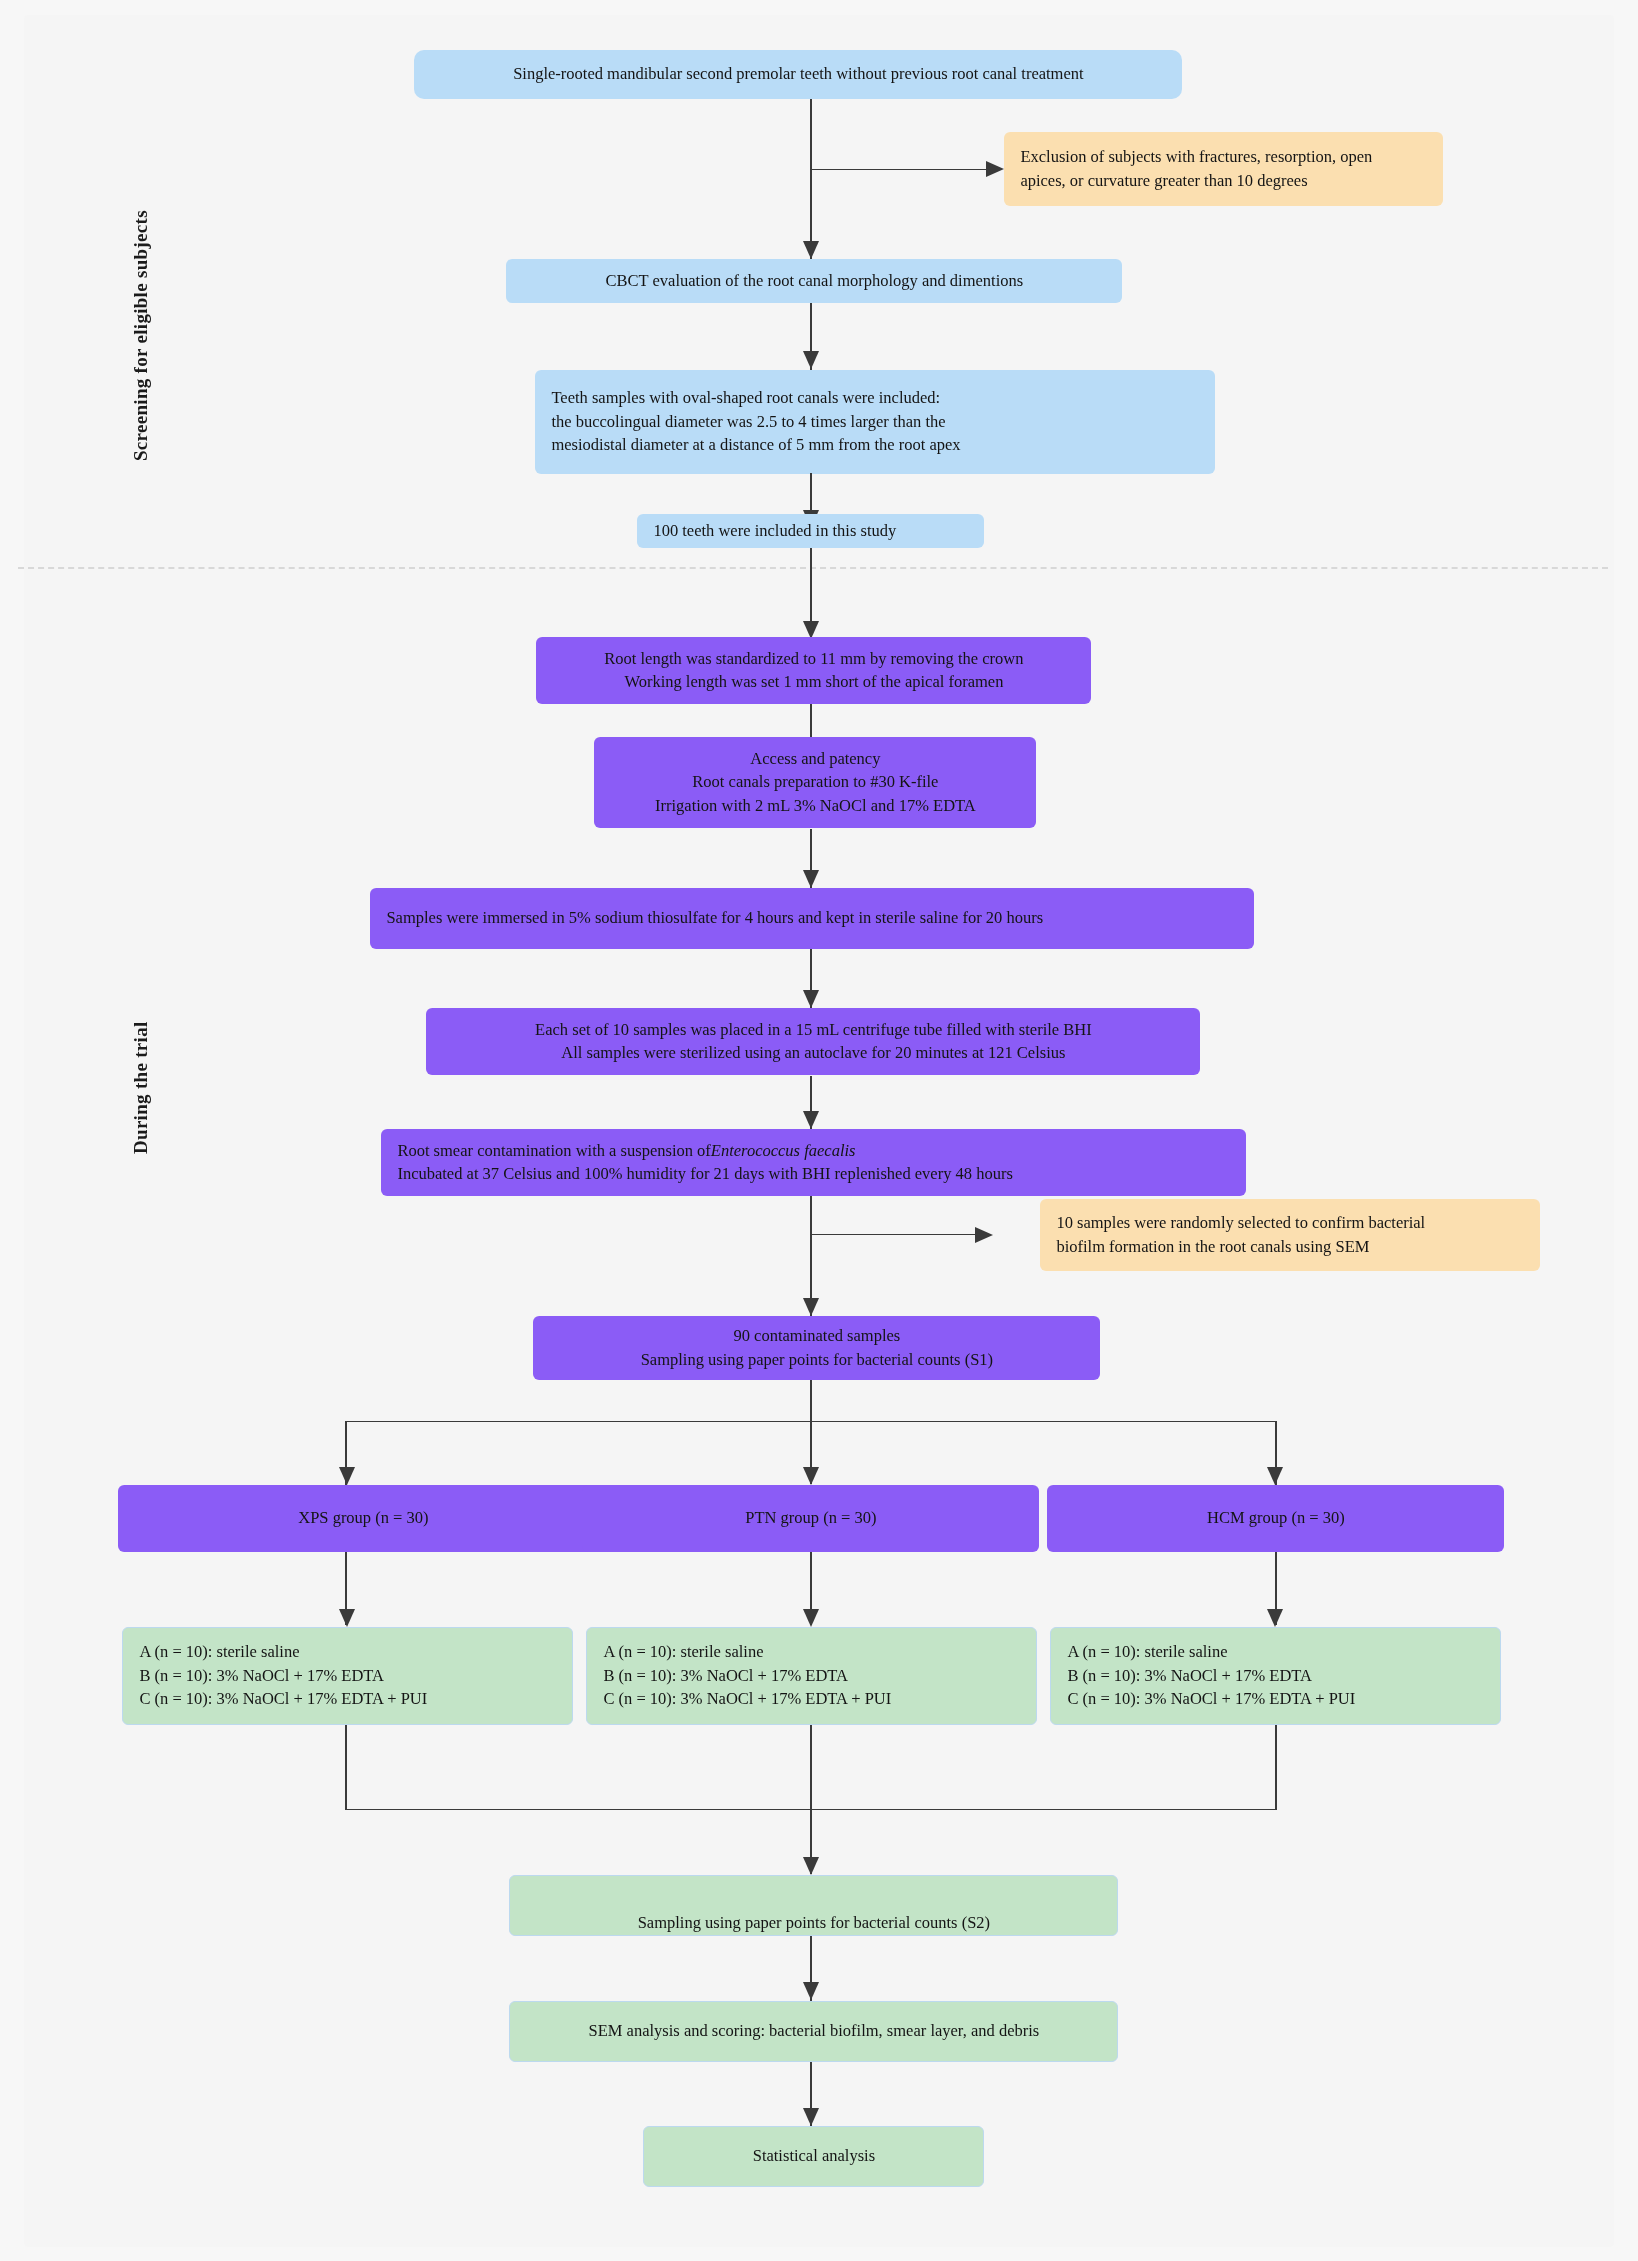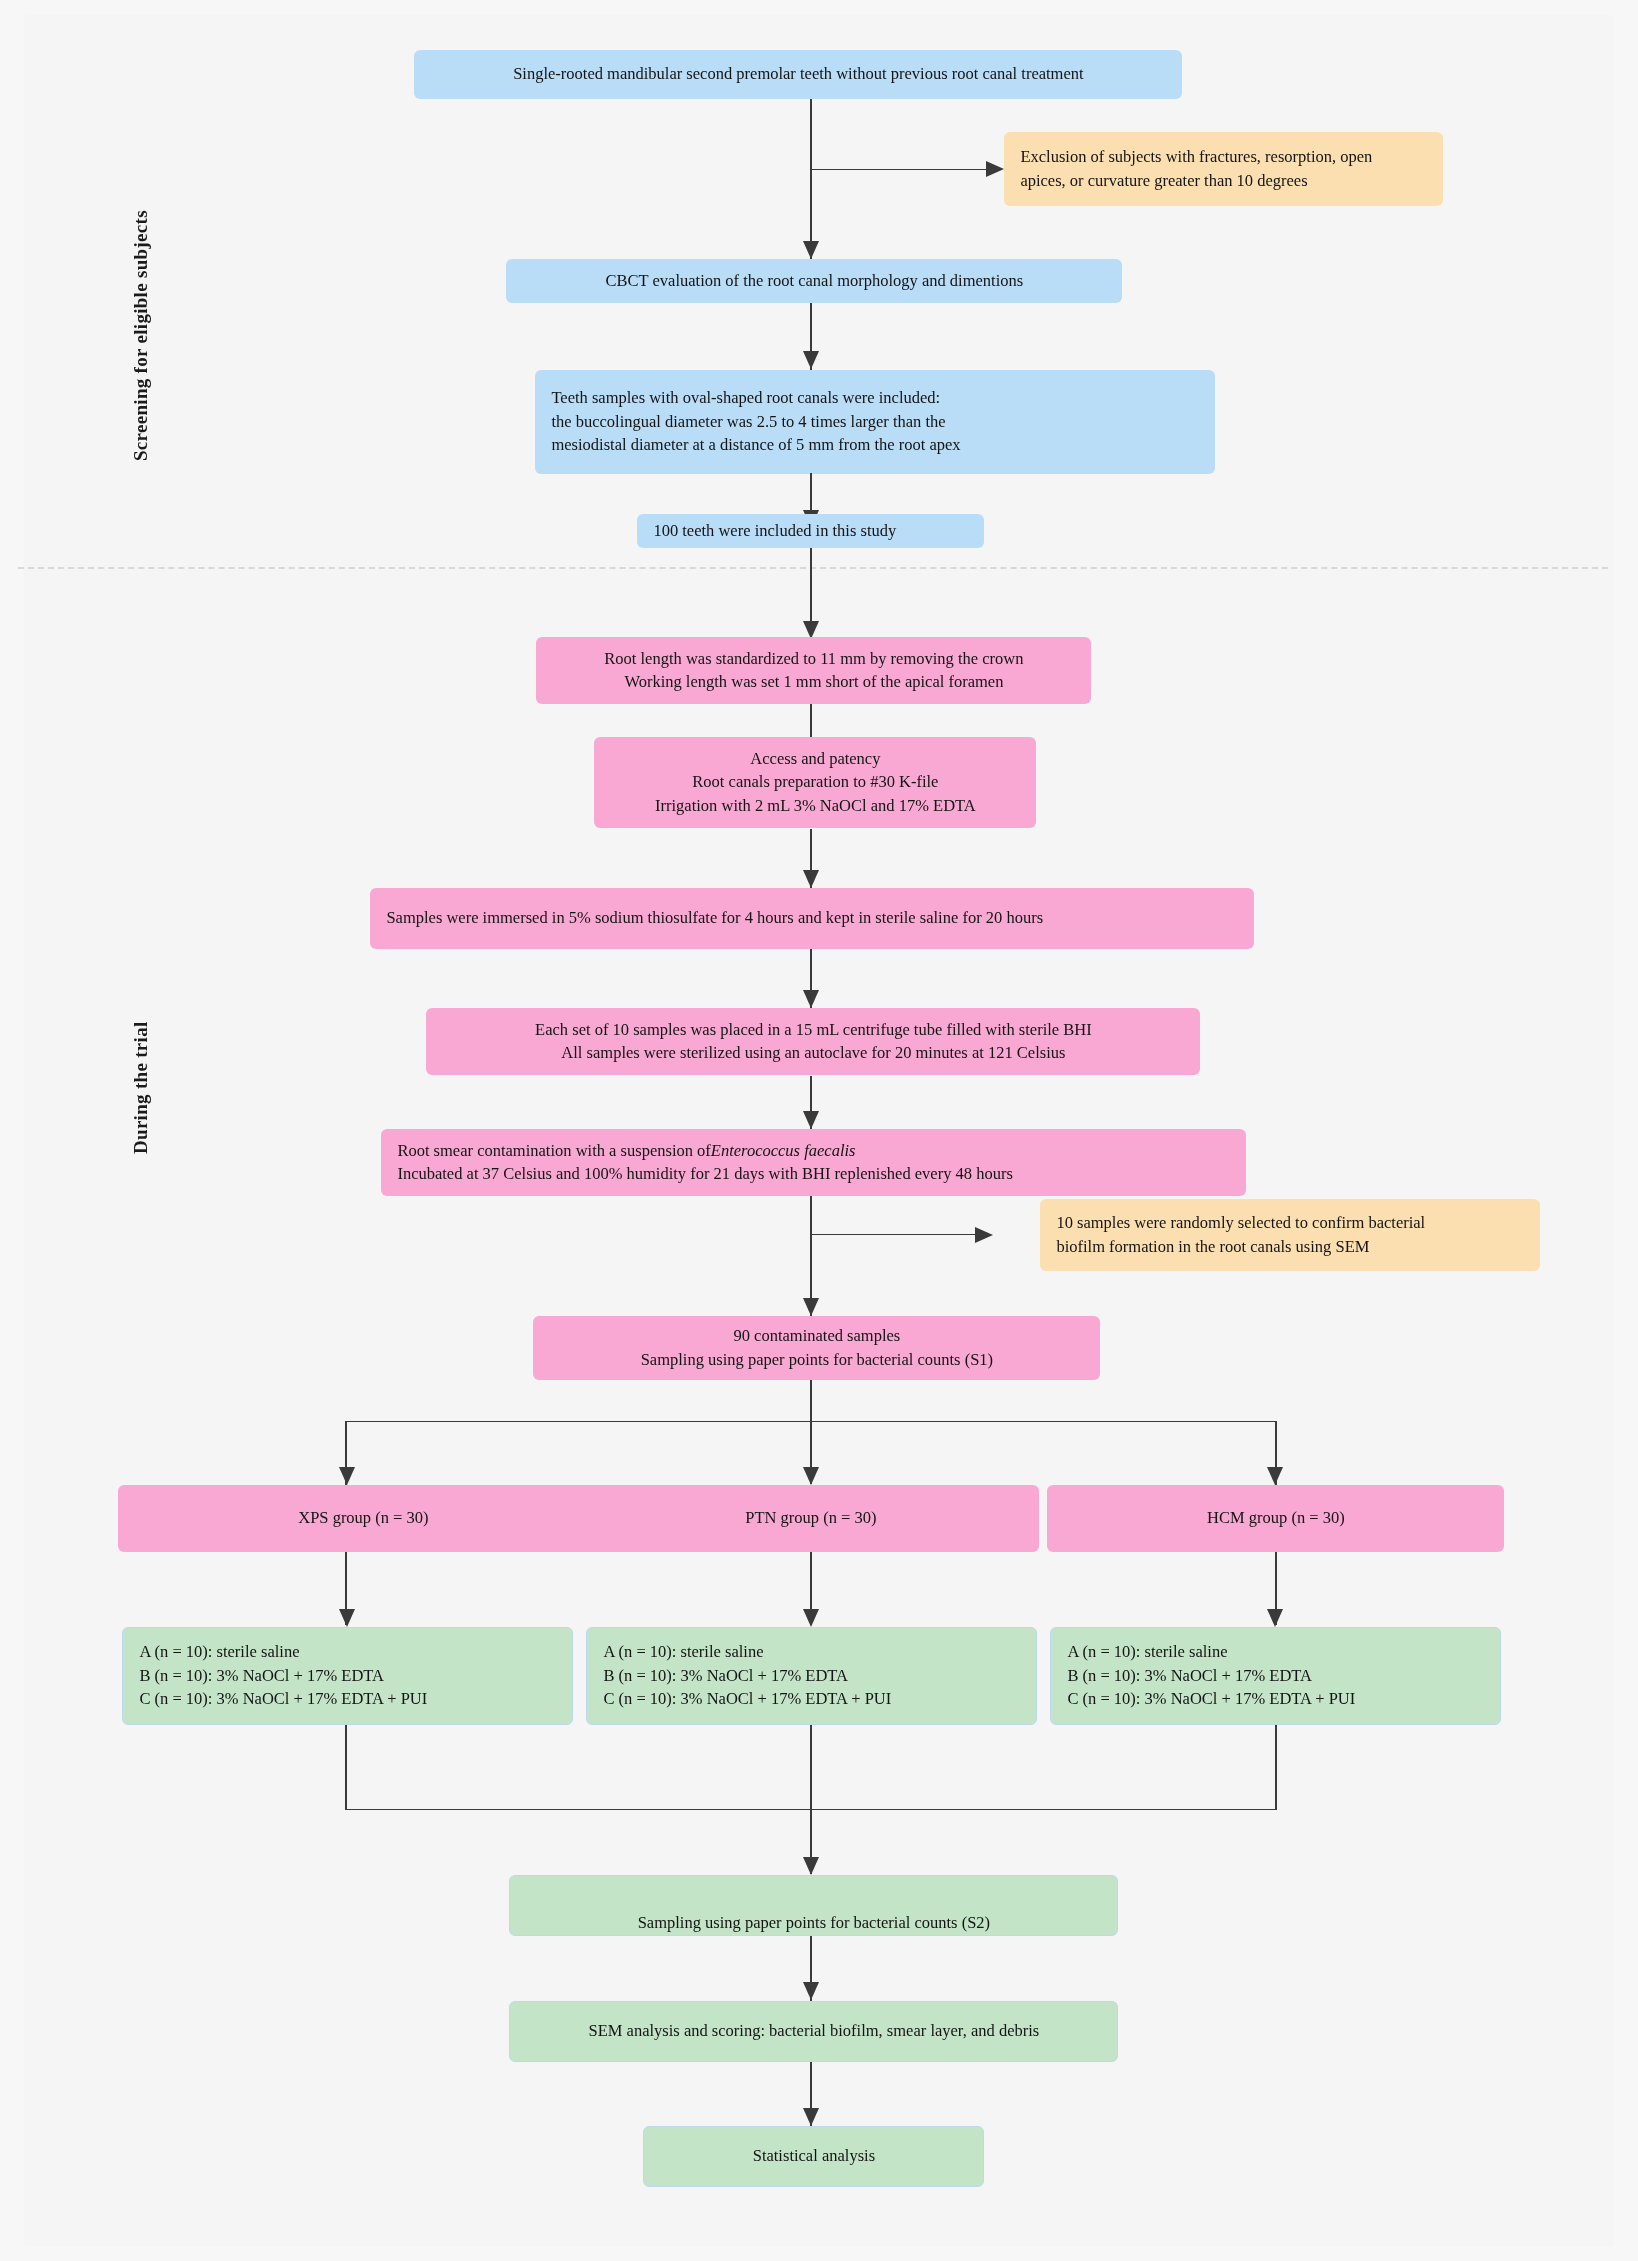--- a/index.html
+++ b/index.html
@@ -5,21 +5,21 @@
   html,body{margin:0;padding:0;background:#ffffff;}
   body{font-family:"Liberation Serif","DejaVu Serif",serif;}
   #page{position:relative;width:1638px;height:2261px;background:#f7f7f7;overflow:hidden;}
 
   .canvas{position:absolute;left:24.4px;top:14.6px;width:1590px;height:2232px;background:#f5f5f5;border-radius:3.7px;}
 
   .node{position:absolute;box-sizing:border-box;display:flex;align-items:center;border-radius:6.1px;
         color:#141414;font-size:16.5px;line-height:1.42;}
   .node .txt{width:100%;padding:0 16px;}
   .blue{background:#b9dcf7;}
-  .green{background:#f9a8d4;align-items:center;}
+  .green{background:#8b5cf6;align-items:center;}
   .orange{background:#fbdfb0;}
   .green-b{background:#c3e4c7;border:1.2px solid #bcd9ef;}
   .center .txt{text-align:center;}
   .left .txt{text-align:left;}
   em{font-style:italic;}
 
   .vlabel{position:absolute;font-size:19px;font-weight:bold;color:#1b1b1b;
           writing-mode:vertical-rl;transform:rotate(180deg);text-align:center;
           display:flex;align-items:center;justify-content:center;letter-spacing:0.3px;}
 
@@ -37,21 +37,21 @@
 <body>
 
 <div id="page">
   <div class="canvas">
 
     <div class="vlabel" style="left:98px;top:110px;width:37px;height:421px;">Screening for eligible subjects</div>
     <div class="vlabel" style="left:98px;top:939px;width:37px;height:268px;">During the trial</div>
 
     <div class="divider" style="left:-6.1px;top:552px;width:1590px;"></div>
 
-    <div class="node blue center" style="left:390px;top:35px;width:768px;height:49px;">
+    <div class="node blue center" style="left:390px;top:35px;width:768px;height:49px;border-radius:10px;">
       <span class="txt">Single-rooted mandibular second premolar teeth without previous root canal treatment</span>
     </div>
 
     <div class="vline" style="left:786px;top:84px;height:160px;"></div>
     <div class="hline" style="left:786px;top:154px;width:176px;"></div>
     <div class="arrow-r" style="left:962px;top:146px;"></div>
 
     <div class="node orange left" style="left:980px;top:117px;width:439px;height:74px;">
       <span class="txt">
         <span>Exclusion of subjects with fractures, resorption, open</span><br>

